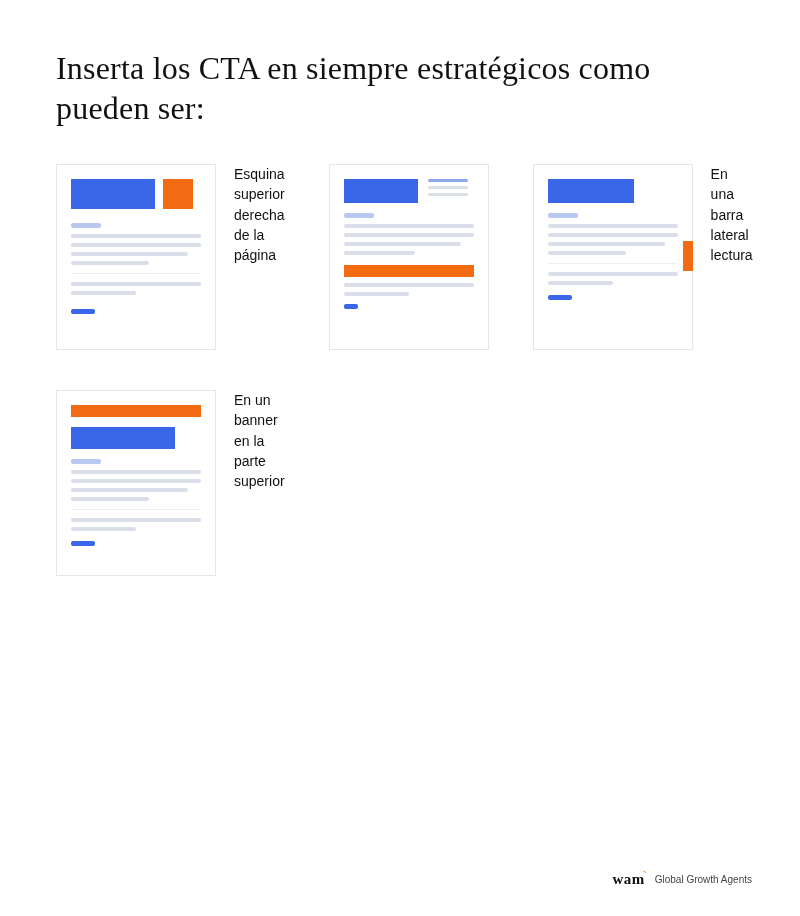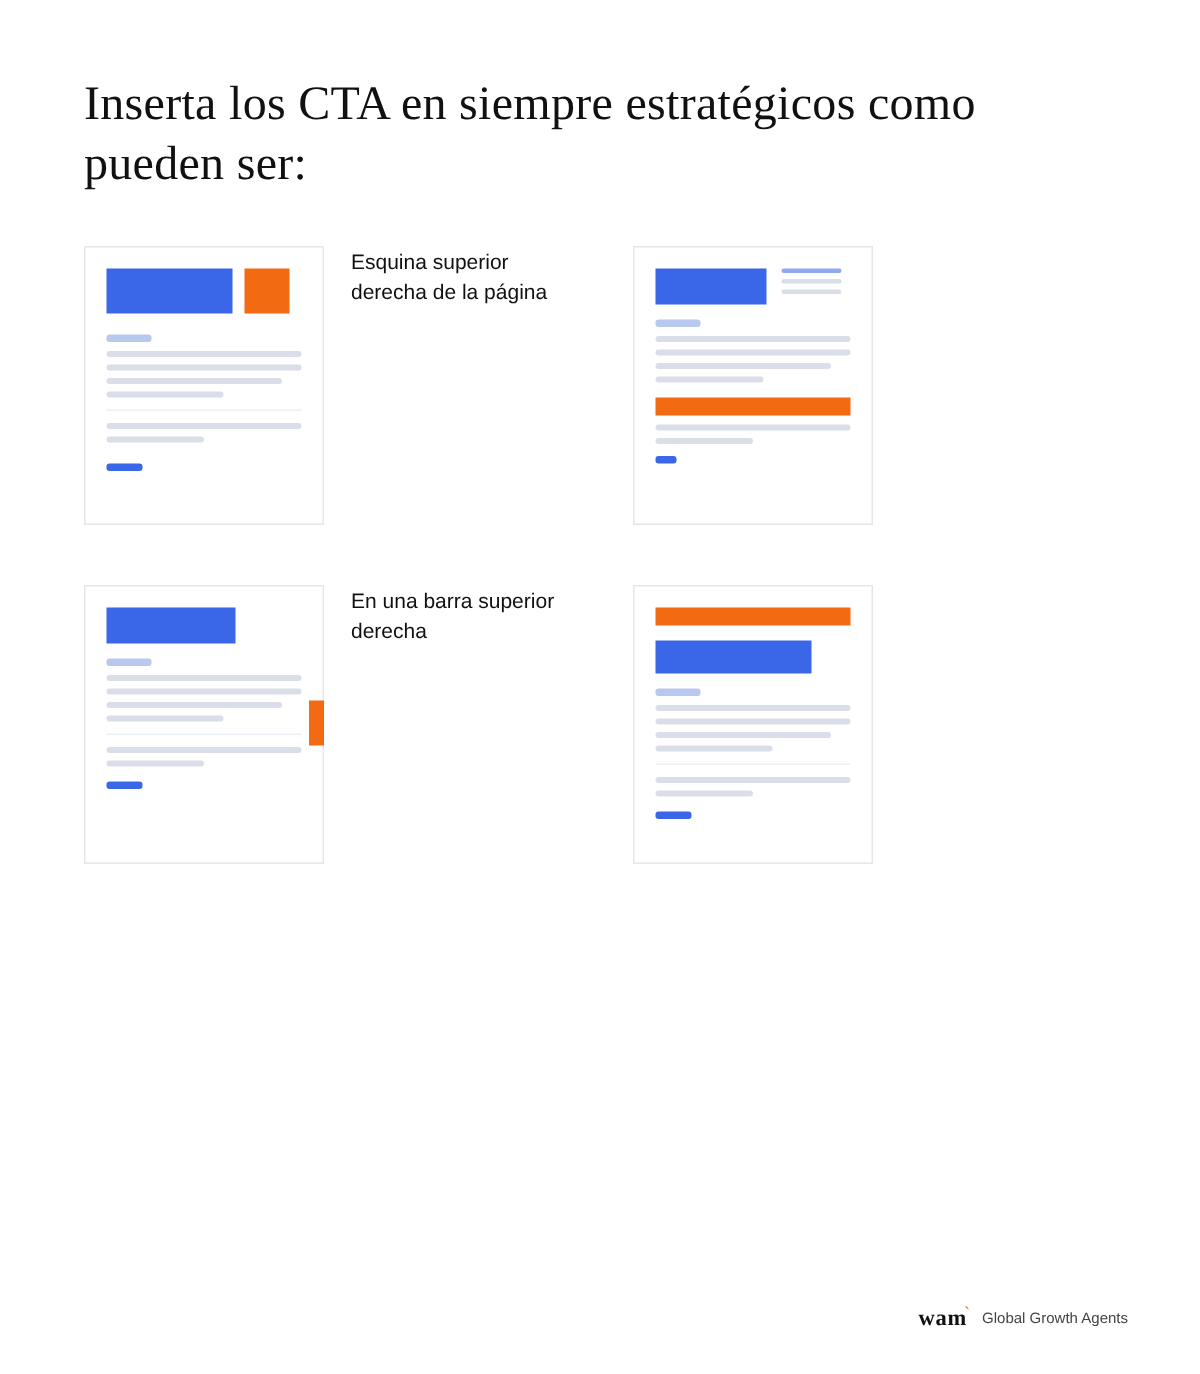--- a/index.html
+++ b/index.html
@@ -1,19 +1,19 @@
 <!DOCTYPE html>
 <html><head>
 <meta charset="utf-8">
 <style>
   * { box-sizing: border-box; margin: 0; padding: 0; }
   html, body { width: 800px; height: 916px; background: #fff; }
   body { font-family: Georgia, 'Times New Roman', serif; position: relative; padding: 48px 56px 0 56px; color: #111; }
   h1.title { font-family: Georgia, 'Times New Roman', serif; font-weight: 400; font-size: 32px; line-height: 1.25; letter-spacing: 0.2px; margin-bottom: 36px; }
-  .grid { display: grid; grid-template-columns: 1fr 1fr; column-gap: 44px; row-gap: 40px; }
+  .grid { display: grid; grid-template-columns: 1fr 1fr 1fr; column-gap: 44px; row-gap: 40px; }
   .cell { display: flex; align-items: flex-start; gap: 18px; }
   .thumb { width: 160px; height: 186px; border: 1px solid #e6e6e6; background: #fff; position: relative; padding: 14px; flex: 0 0 auto; }
   .caption { font-family: -apple-system, BlinkMacSystemFont, 'Segoe UI', Helvetica, Arial, sans-serif; font-size: 14px; line-height: 1.45; color: #111; }
 
   
   .blue-block { background: #3a66e8; }
   .orange-block { background: #f26a12; }
   .line { background: #d9dee8; height: 4px; border-radius: 2px; }
   .line.mid { background: #8fa9ef; }
   .sep { height: 1px; background: #eceff5; margin: 8px 0; }
@@ -141,39 +141,40 @@
           <div class="line" style="width:90%"></div>
           <div class="line" style="width:60%"></div>
           <div class="sep"></div>
           <div class="line" style="width:100%"></div>
           <div class="line" style="width:50%;margin-top:5px"></div>
         </div>
         <div class="mini-link"></div>
       </div>
       <div class="orange-block side-cta"></div>
     </div>
-    <div class="caption">En una barra superior derecha</div>
+    <div class="caption">En una barra lateral lectura</div>
   </div>
 
   <div class="cell">
     <div class="thumb t5">
       <div class="orange-block banner"></div>
       <div class="blue-block title"></div>
       <div class="body">
         <div class="small-tag"></div>
         <div class="line" style="width:100%"></div>
         <div class="line" style="width:100%"></div>
         <div class="line" style="width:90%"></div>
         <div class="line" style="width:60%"></div>
         <div class="sep"></div>
         <div class="line" style="width:100%"></div>
         <div class="line" style="width:50%;margin-top:5px"></div>
       </div>
       <div class="mini-link"></div>
     </div>
+    <div class="caption">En un banner en la parte superior</div>
   </div>
 
 </div>
 
 <div class="brand">
   <span>
     <span class="wam">wam</span><span class="tick">`</span>
   </span>
   <span class="tag">Global Growth Agents</span>
 </div>

